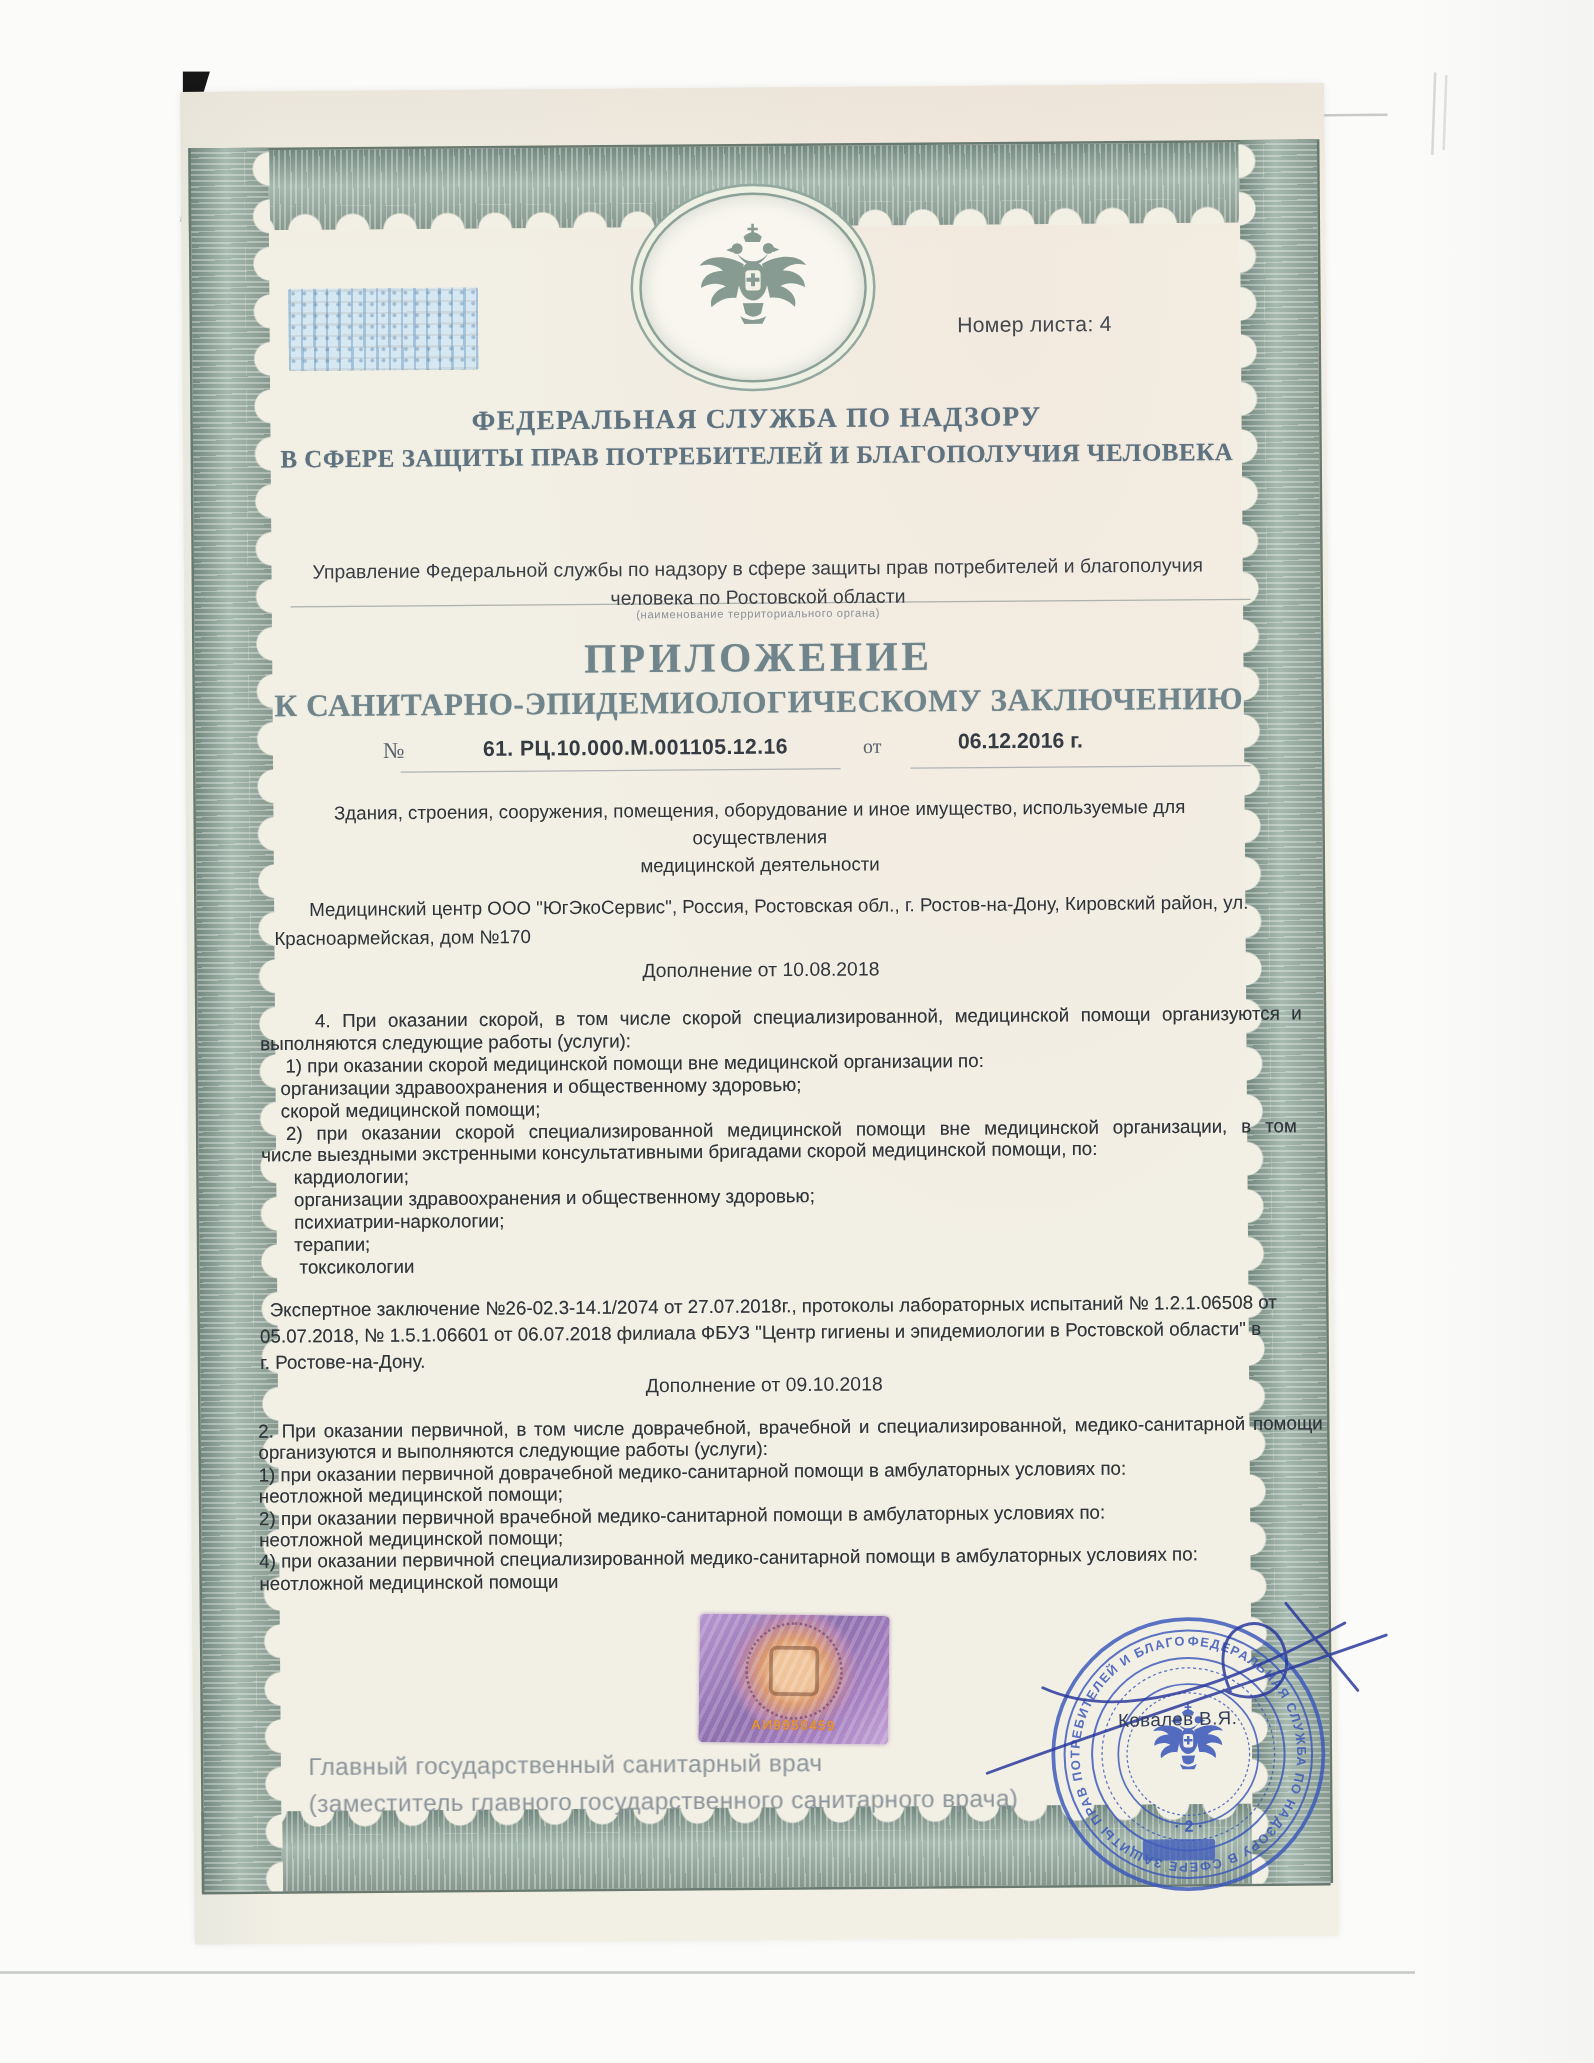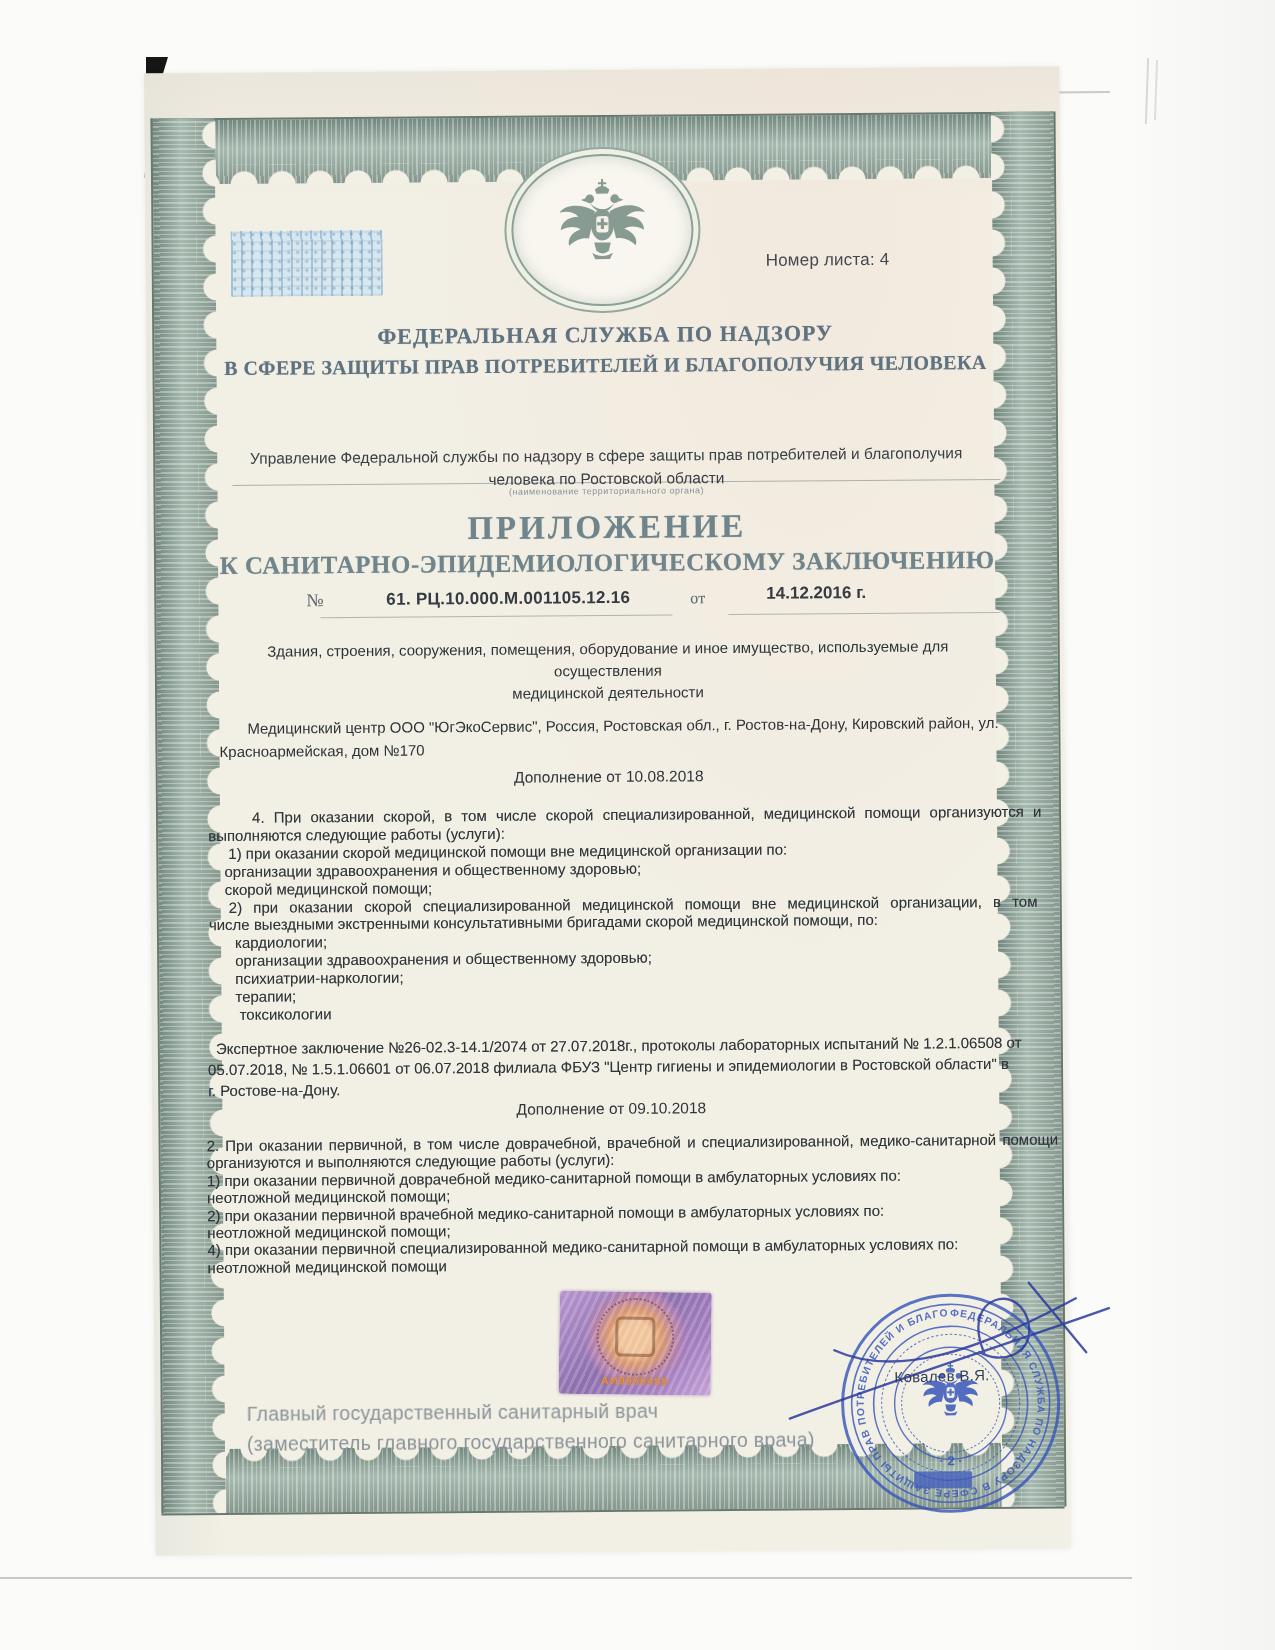--- a/index.html
+++ b/index.html
@@ -211,21 +211,21 @@
     <div class="txt office-caption">(наименование территориального органа)</div>
 
     <div class="txt doc-title">
       <div class="t1">ПРИЛОЖЕНИЕ</div>
       <div class="t2">К САНИТАРНО-ЭПИДЕМИОЛОГИЧЕСКОМУ ЗАКЛЮЧЕНИЮ</div>
     </div>
 
     <div class="txt no-label">№</div>
     <div class="txt no-value">61. РЦ.10.000.М.001105.12.16</div>
     <div class="txt ot-label">от</div>
-    <div class="txt date-value">14.12.2016 г.</div>
+    <div class="txt date-value">06.12.2016 г.</div>
     <div class="rule rule-no"></div>
     <div class="rule rule-date"></div>
 
     <div class="txt subject">
       <div class="ln">Здания, строения, сооружения, помещения, оборудование и иное имущество, используемые для осуществления</div>
       <div class="ln">медицинской деятельности</div>
     </div>
 
     <div class="txt org">
       <div class="ln ln1">Медицинский центр ООО "ЮгЭкоСервис", Россия, Ростовская обл., г. Ростов-на-Дону, Кировский район, ул.</div>

